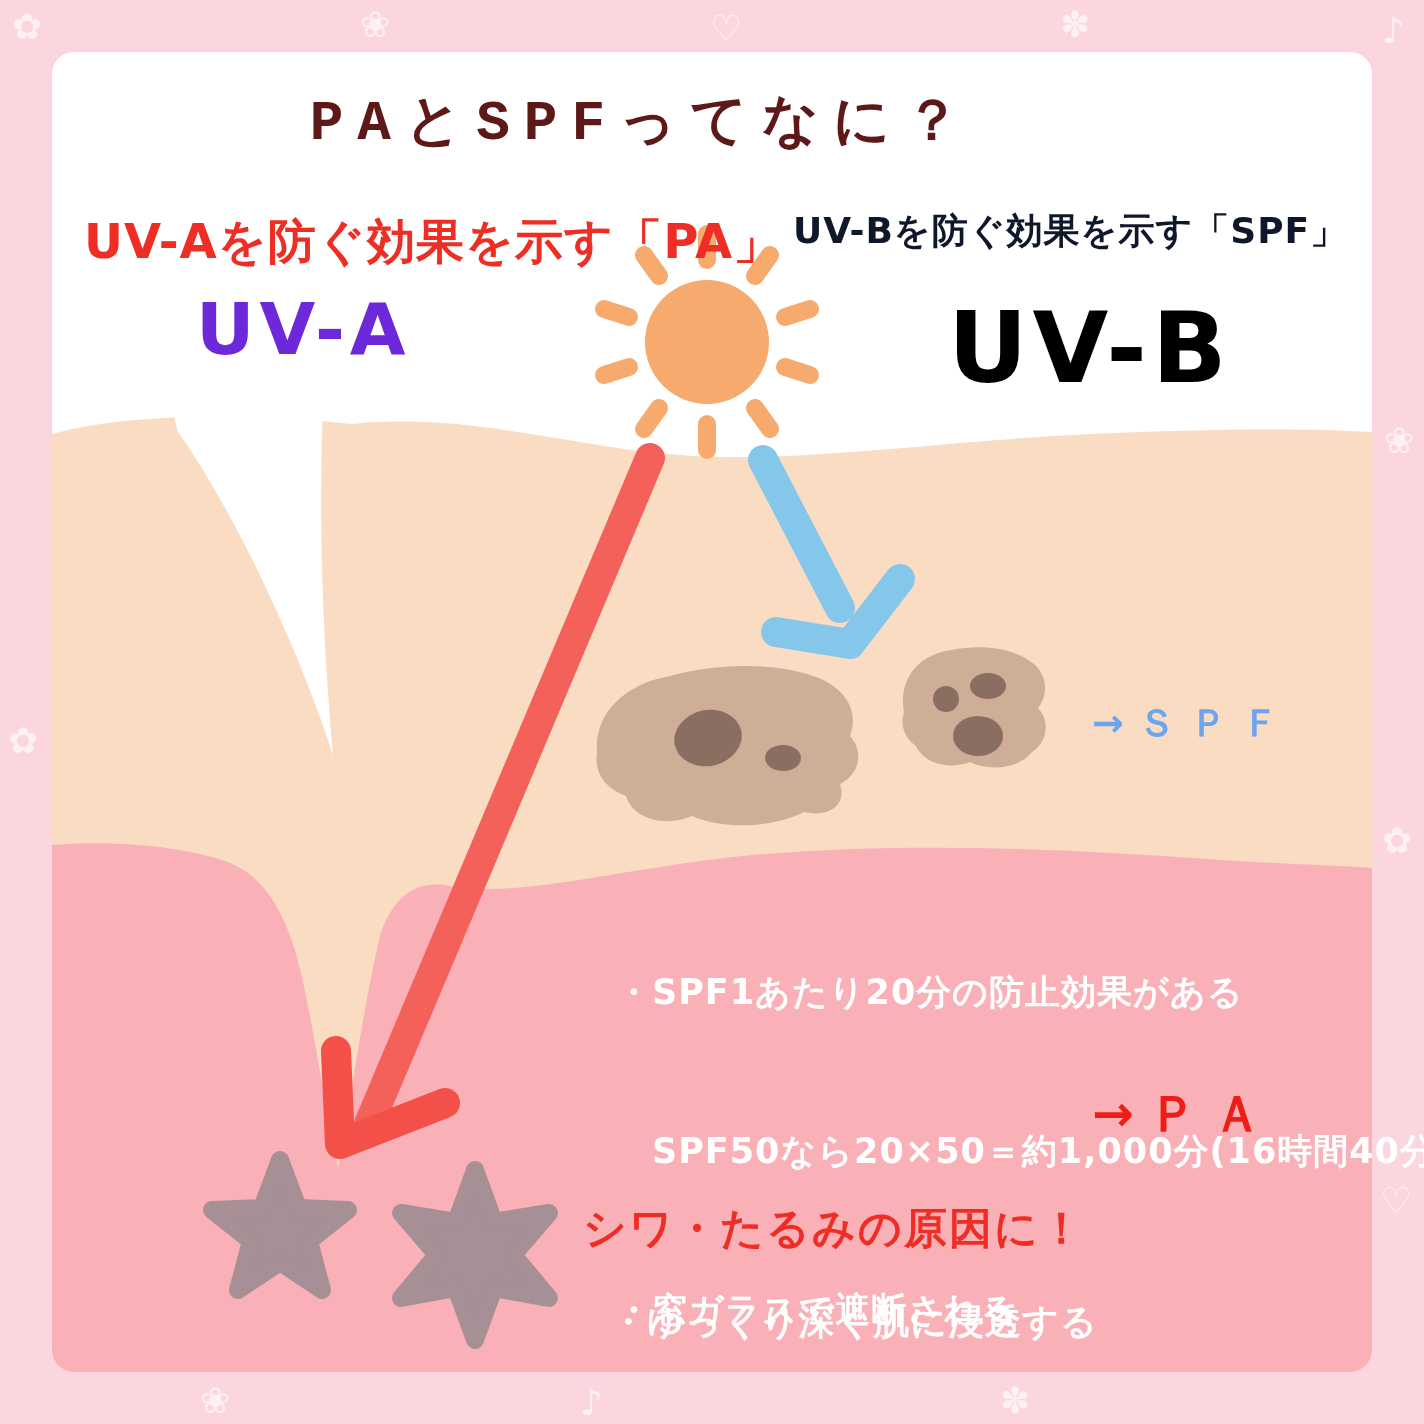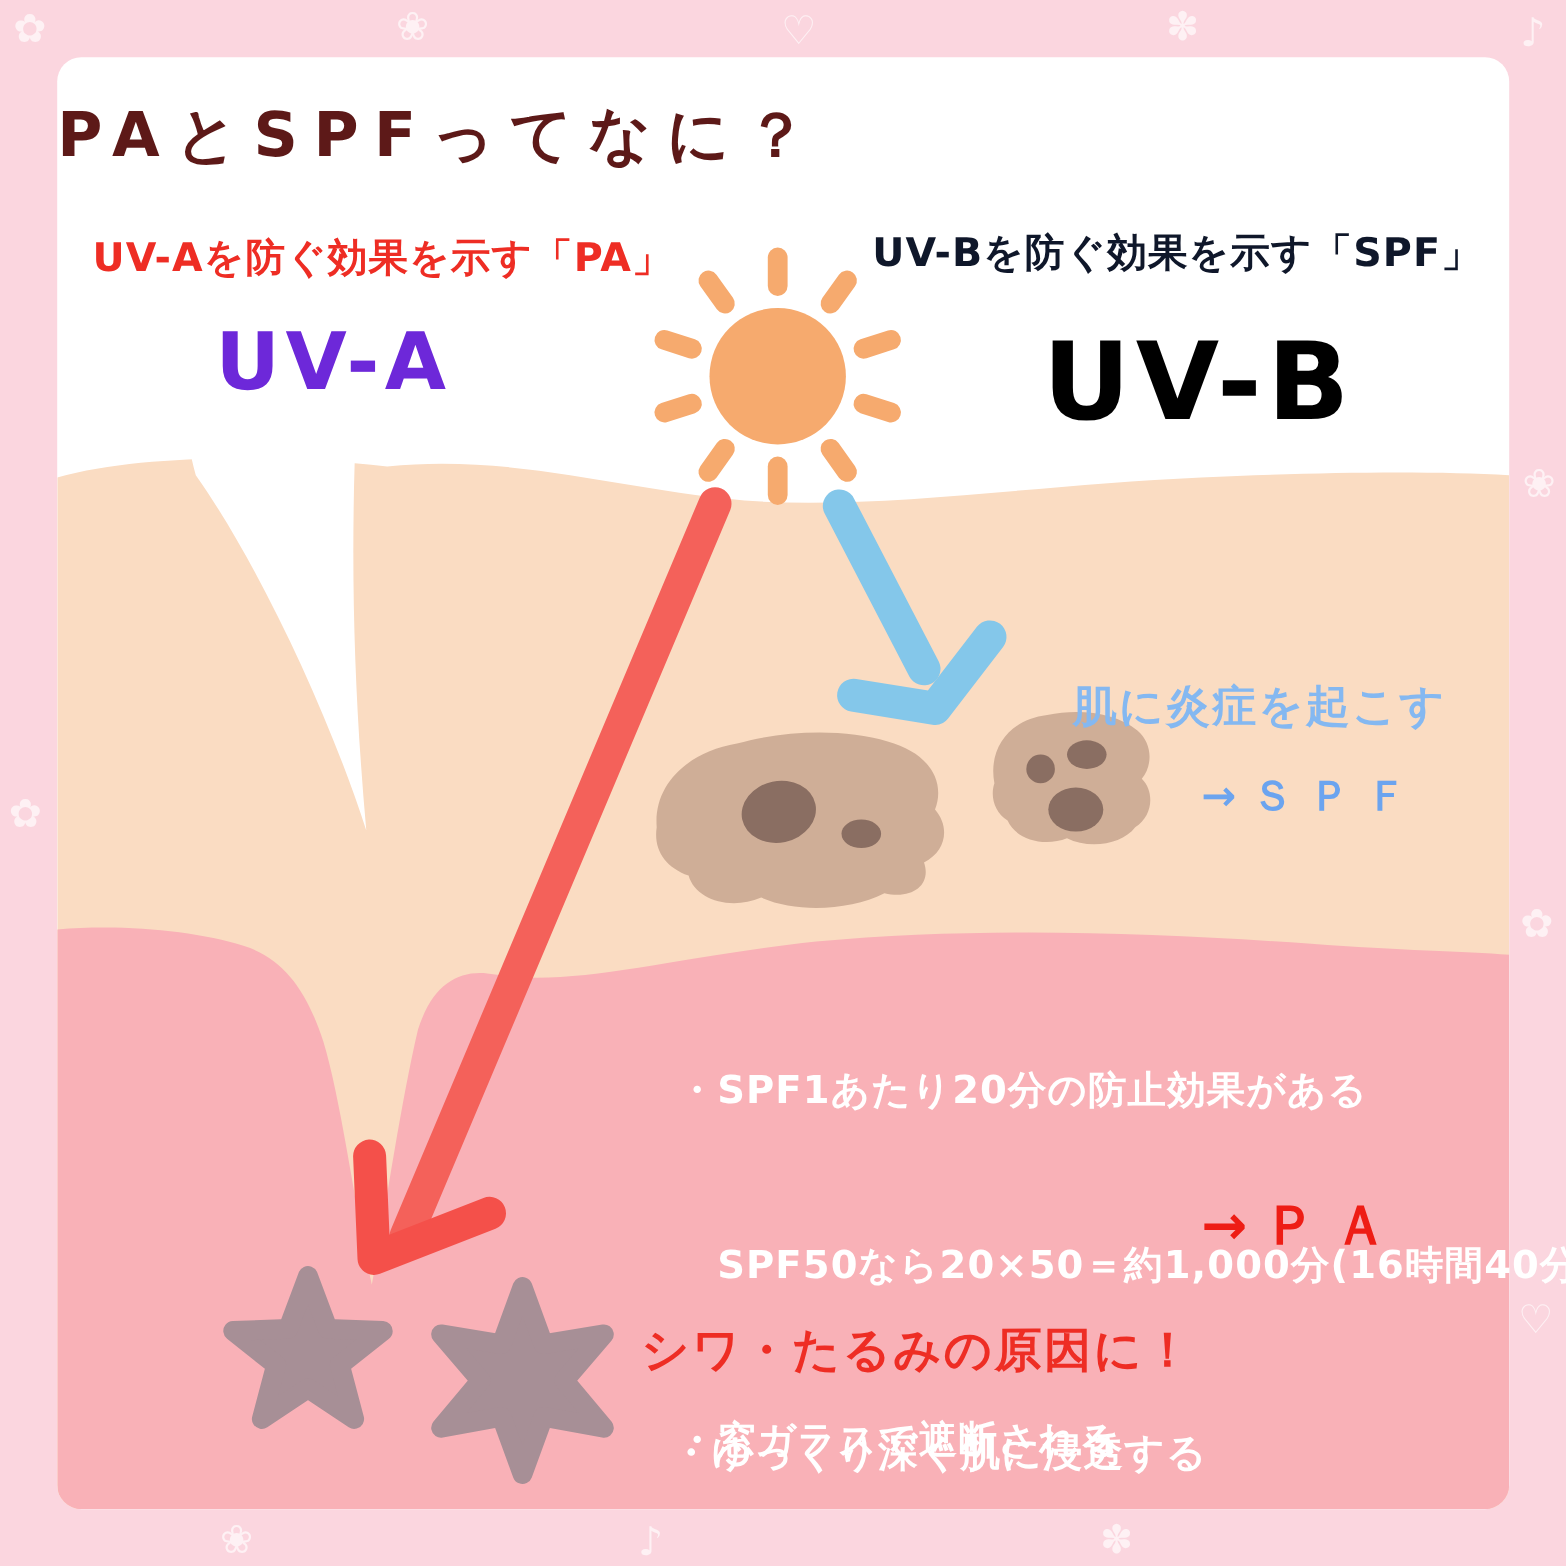--- a/index.html
+++ b/index.html
@@ -22,25 +22,26 @@
     left:52px; top:52px;
     width:1320px; height:1320px;
     background:#ffffff;
     border-radius:22px;
     overflow:hidden;
   }
   .canvas svg { position:absolute; left:0; top:0; }
   .txt { position:absolute; font-weight:bold; white-space:pre; line-height:1.15; }
   .title {
     left:52px; top:92px; width:1180px;
-    text-align:left;
+    text-align:center;
     font-size:56px; letter-spacing:14px;
     color:#5d1918;
+    font-family:Liberation Mono, monospace;
   }
-  .uva-caption { left:84px;  top:214px; font-size:36px; letter-spacing:1px; color:#ee2d24; }
+  .uva-caption { left:84px;  top:214px; font-size:48px; letter-spacing:1px; color:#ee2d24; }
   .uvb-caption { left:793px; top:210px; font-size:36px; letter-spacing:1px; color:#0f172a; }
   .uva-big { left:196px; top:288px; font-size:72px; letter-spacing:5px; color:#6d28d9; }
   .uvb-big { left:948px; top:292px; font-size:98px; letter-spacing:5px; color:#000000; }
   .uvb-effect {
     left:930px; top:472px; width:430px;
     text-align:center;
     font-size:40px; letter-spacing:2px;
     color:#84b8f1; line-height:68px;
   }
   .spf-arrow { left:1092px; top:702px; font-size:38px; letter-spacing:14px; color:#6ba4ef; }
@@ -141,21 +142,20 @@
 
 <div class="txt title">PAとSPFってなに？</div>
 
 <div class="txt uva-caption">UV-Aを防ぐ効果を示す「PA」</div>
 <div class="txt uvb-caption">UV-Bを防ぐ効果を示す「SPF」</div>
 
 <div class="txt uva-big">UV-A</div>
 <div class="txt uvb-big">UV-B</div>
 
 <div class="txt uvb-effect">
-  <div>肌に炎症を起こす</div>
 </div>
 
 <div class="txt spf-arrow">→ＳＰＦ</div>
 
 <div class="txt list-white spf-list">
   <div>・SPF1あたり20分の防止効果がある</div>
   <div>　SPF50なら20×50＝約1,000分(16時間40分)</div>
   <div>・窓ガラスで遮断される</div>
 </div>
 

